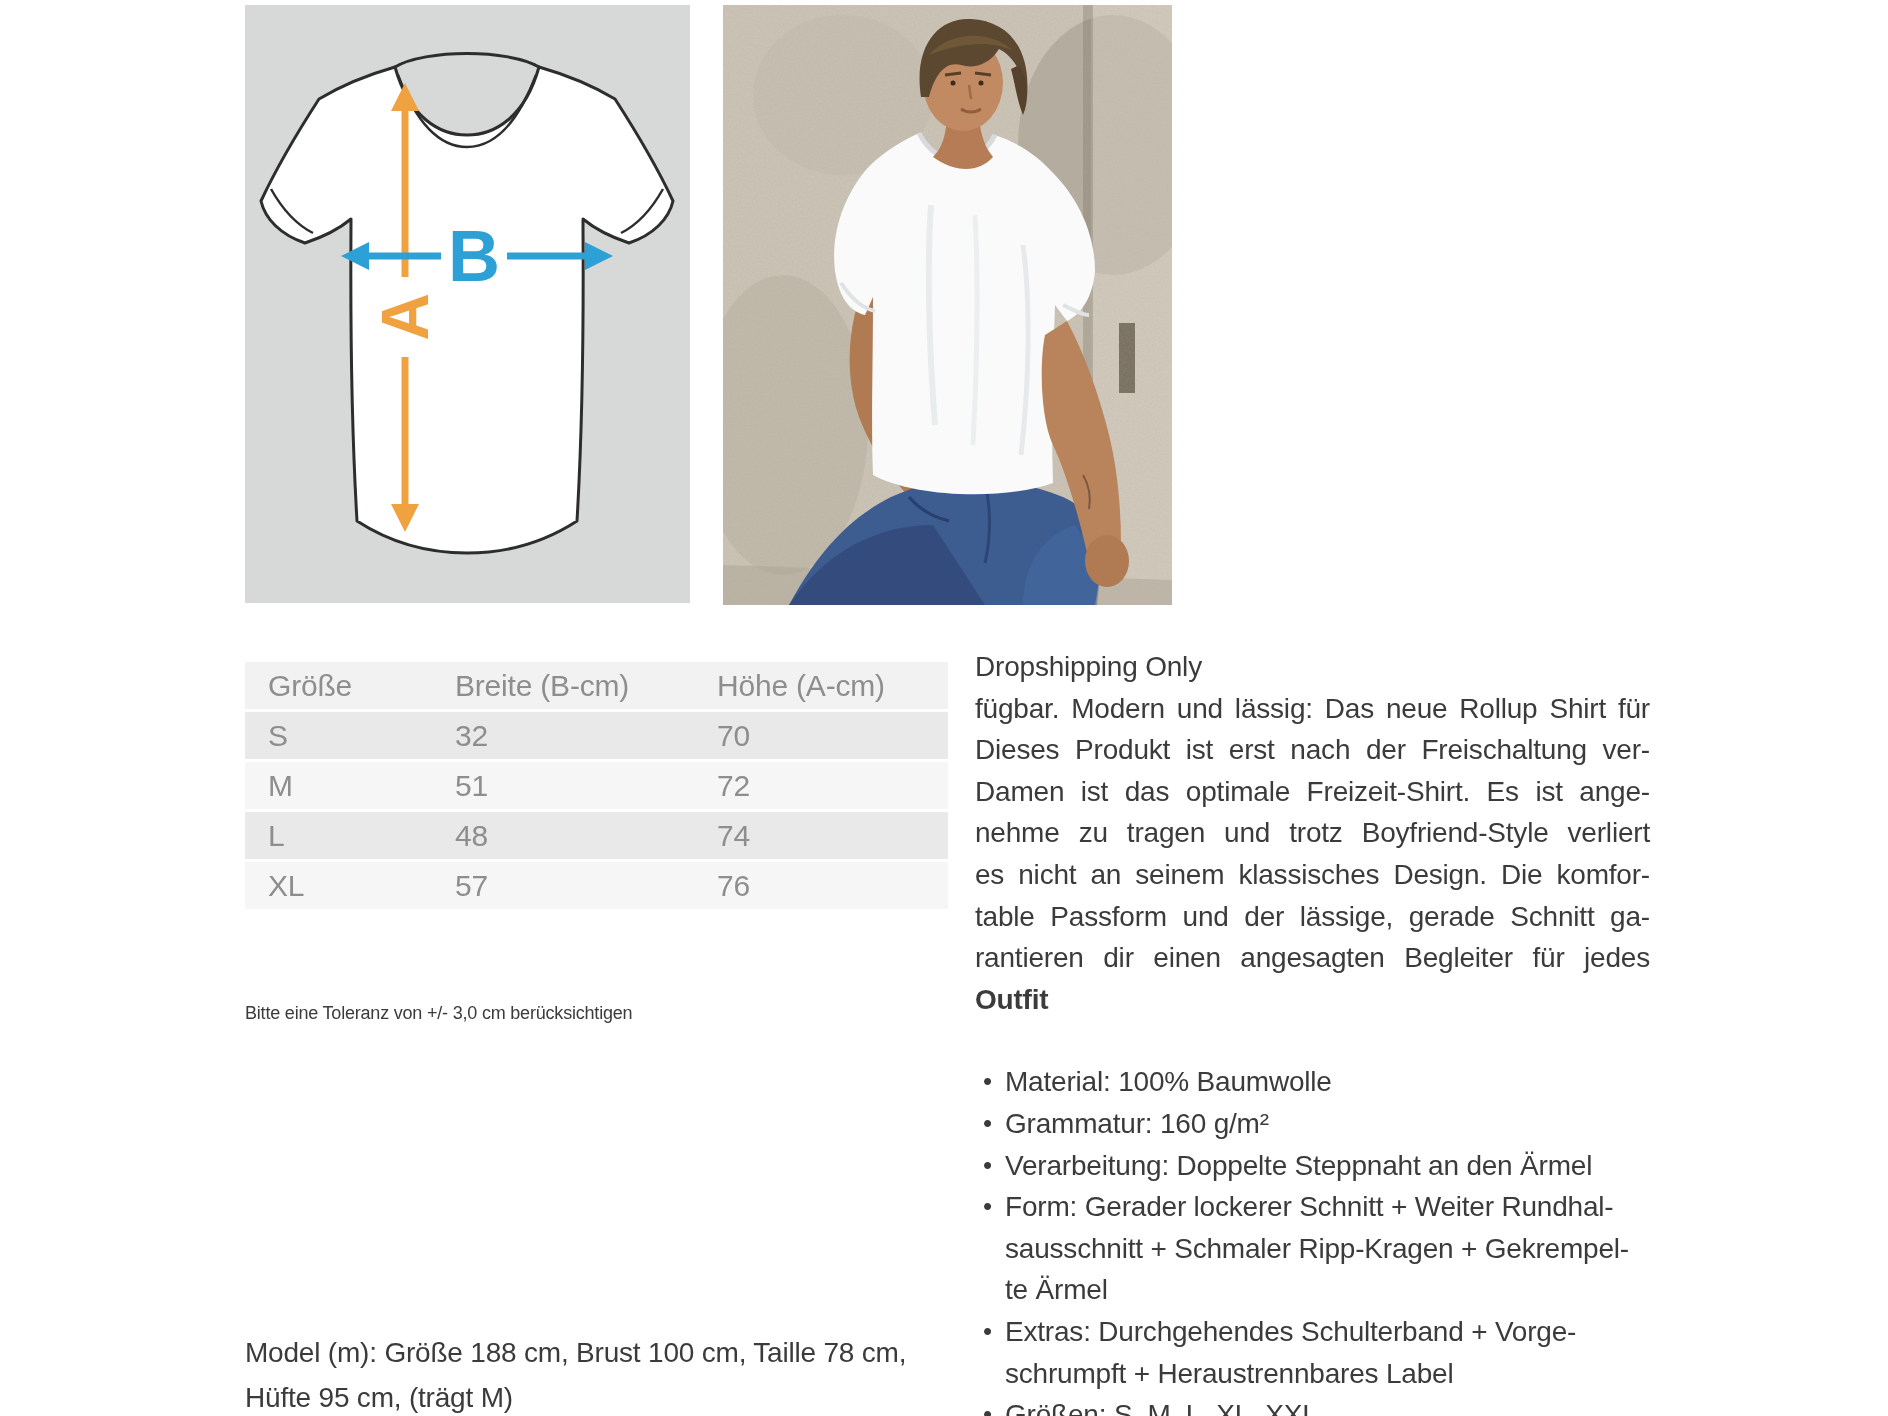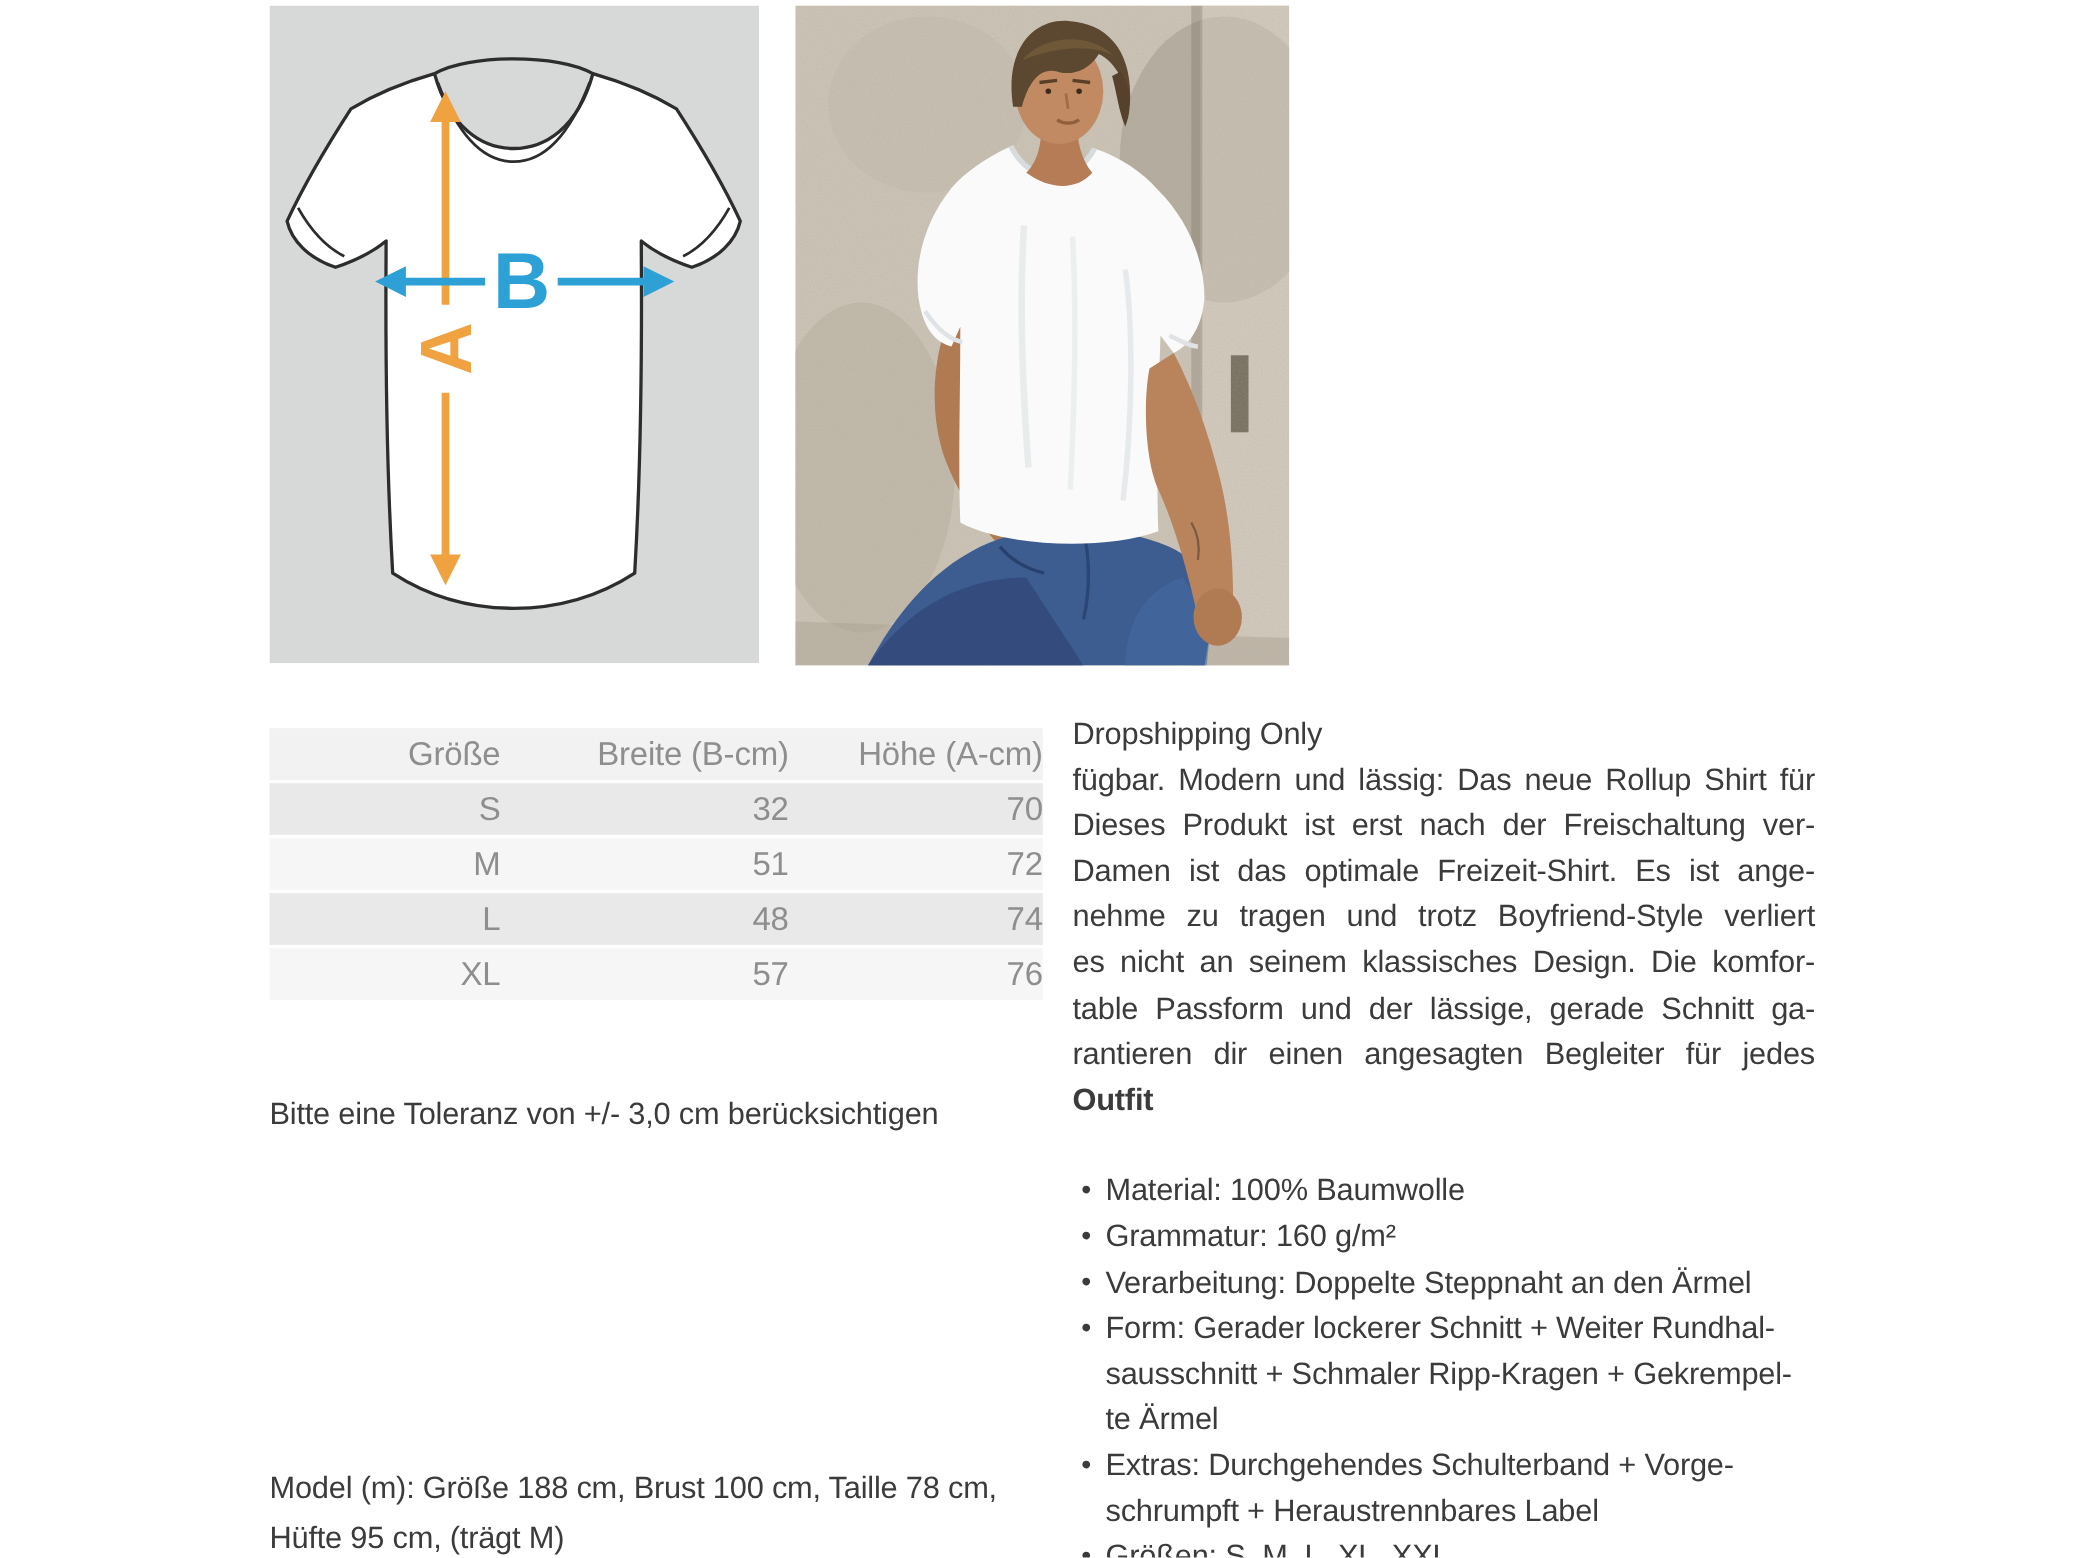--- a/index.html
+++ b/index.html
@@ -15,28 +15,28 @@
   
   .diagram{left:245px;top:5px;width:445px;height:598px;}
   .diagram svg{display:block;width:100%;height:100%;}
 
   
   .photo{left:723px;top:5px;width:449px;height:600px;}
   .photo svg{display:block;width:100%;height:100%;}
 
   
   .size-table{left:245px;top:662px;width:703px;font-size:30px;color:#8e8e8e;}
-  .trow{display:grid;grid-template-columns:210px 262px 231px;height:47px;margin-bottom:3px;align-items:center;text-align:right;}
+  .trow{display:grid;grid-template-columns:210px 262px 231px;height:47px;margin-bottom:3px;align-items:center;}
   .trow .tc:first-child{padding-left:23px;}
   .thead{background:#f2f2f2;}
   .tbody > div:nth-of-type(odd){background:#e9e9e9;}
   .tbody > div:nth-of-type(even){background:#f6f6f6;}
 
   
-  .tolerance{left:245px;top:995px;width:740px;font-size:28px;line-height:36px;}
+  .tolerance{left:245px;top:995px;width:740px;font-size:18px;line-height:36px;}
   .model-note{left:245px;top:1330px;width:760px;font-size:28px;line-height:45px;}
   .model-note strong{font-weight:normal;}
 
   
   .rightcol{left:975px;top:646px;width:675px;font-size:28px;line-height:41.6px;}
   .pline{text-align:justify;text-align-last:justify;}
   .pwrap > div:last-of-type{text-align-last:left;font-weight:bold;}
   .bullets{margin-top:41px;}
   .bullet-row{display:flex;}
   .bullet-marker{flex:none;width:22px;padding-left:8px;font-size:26px;}

